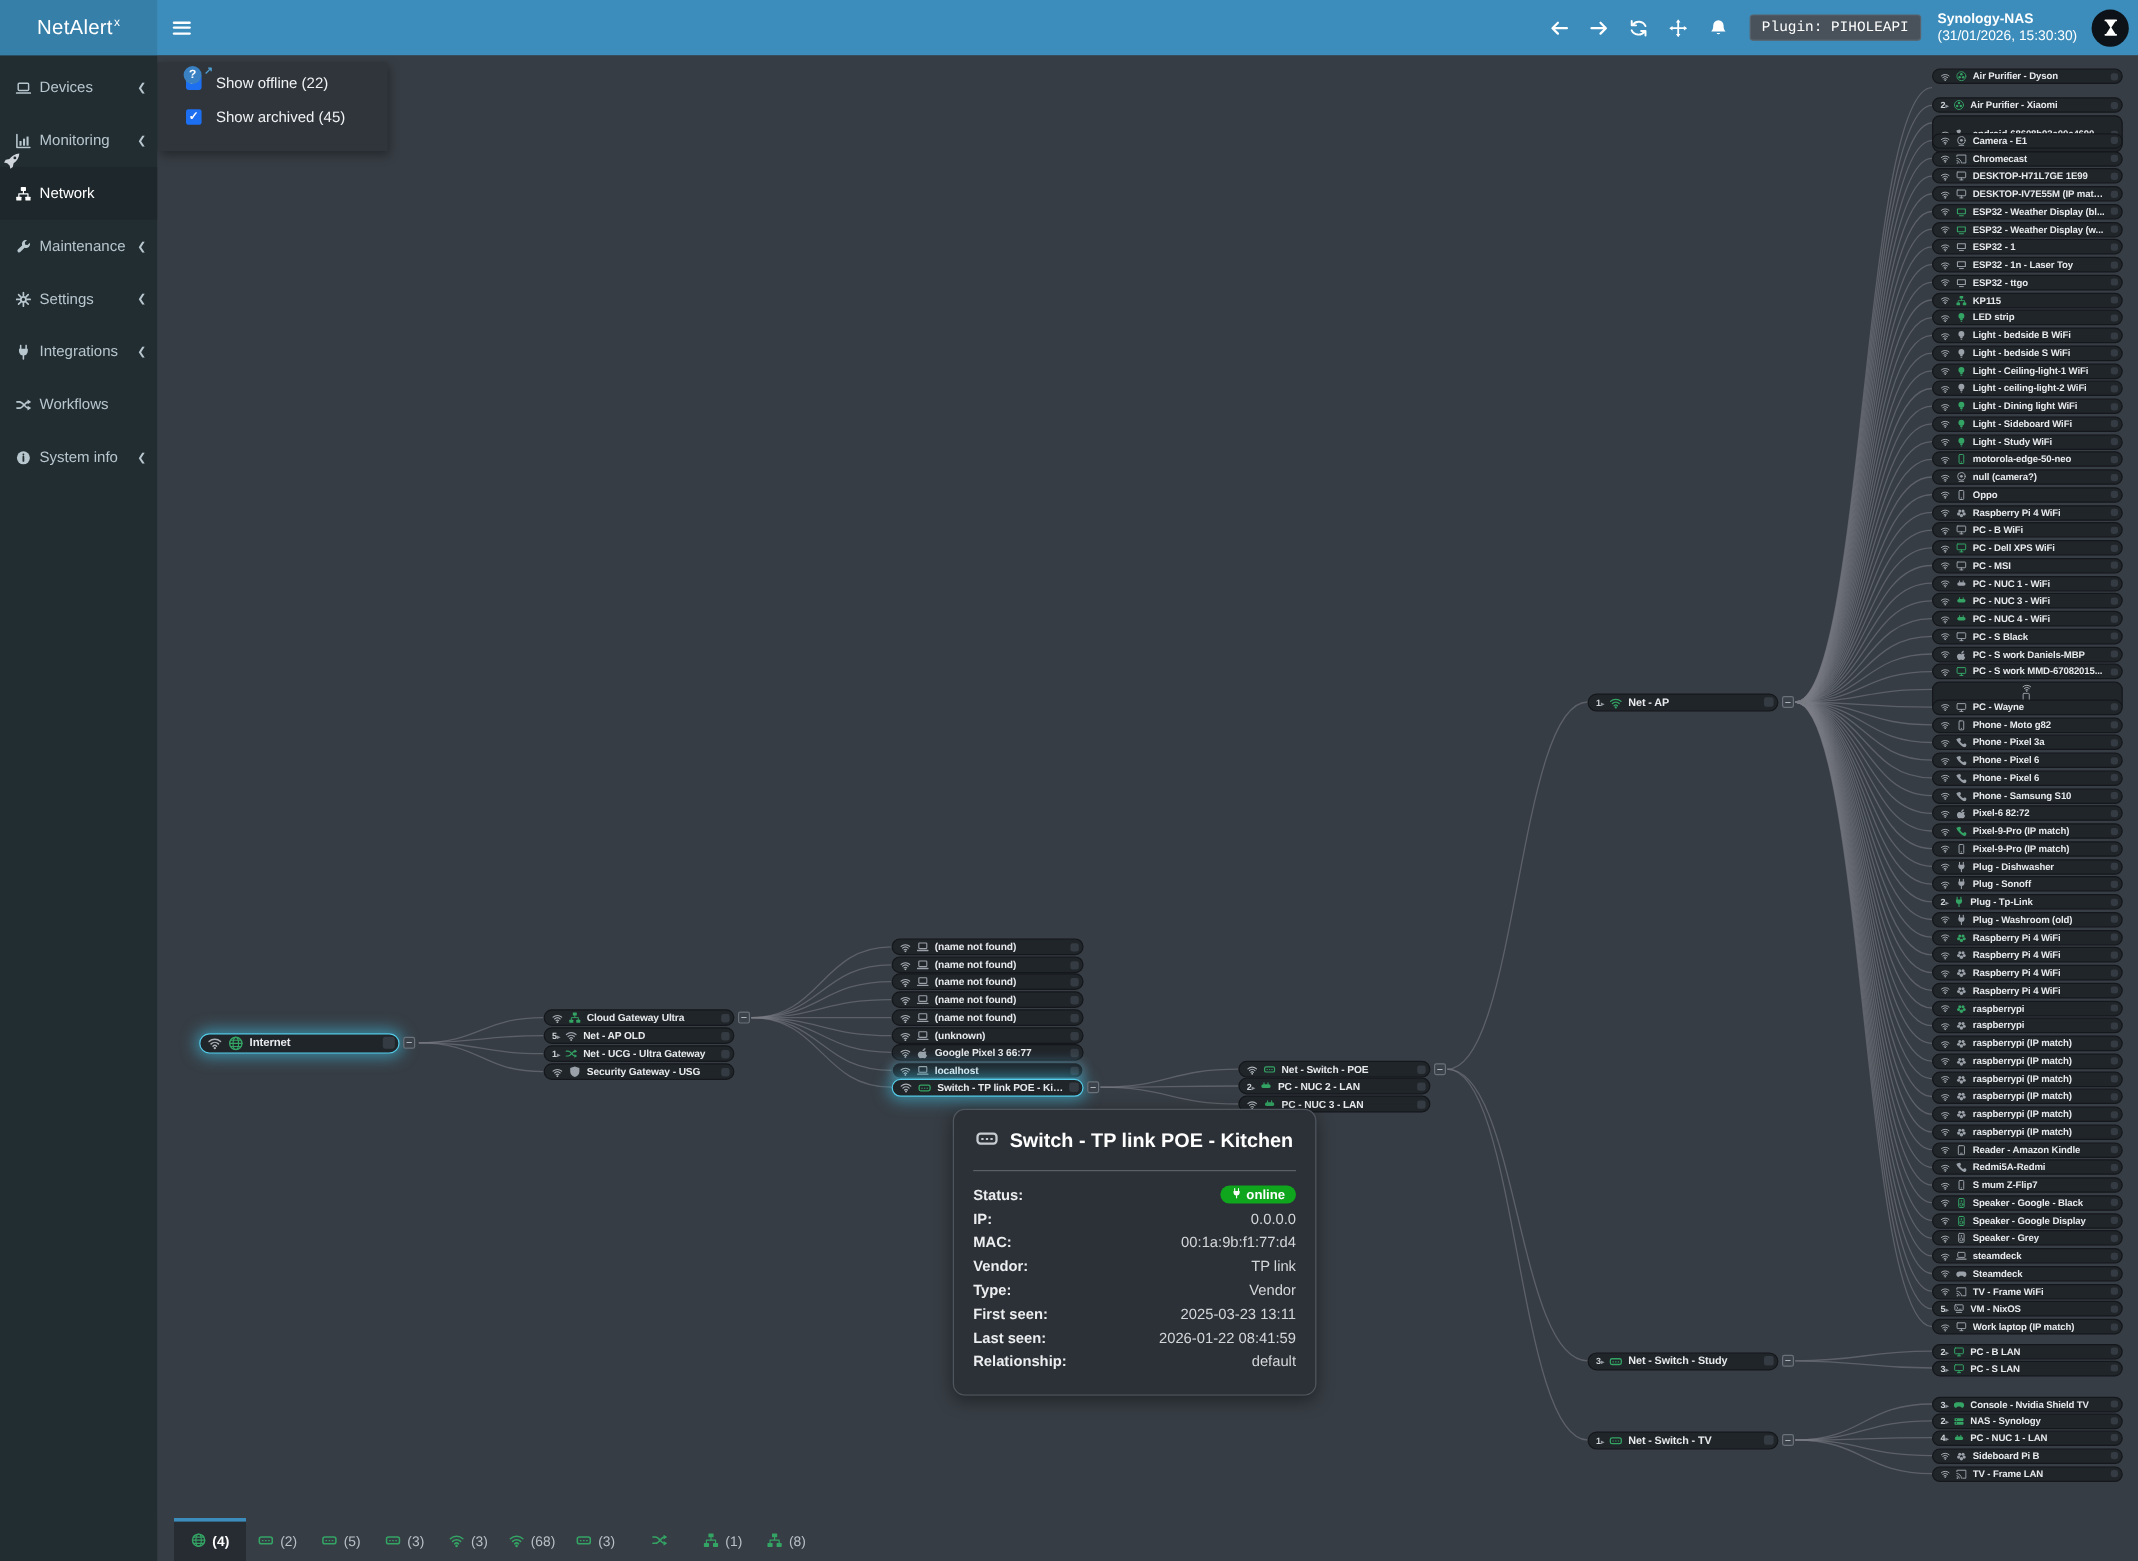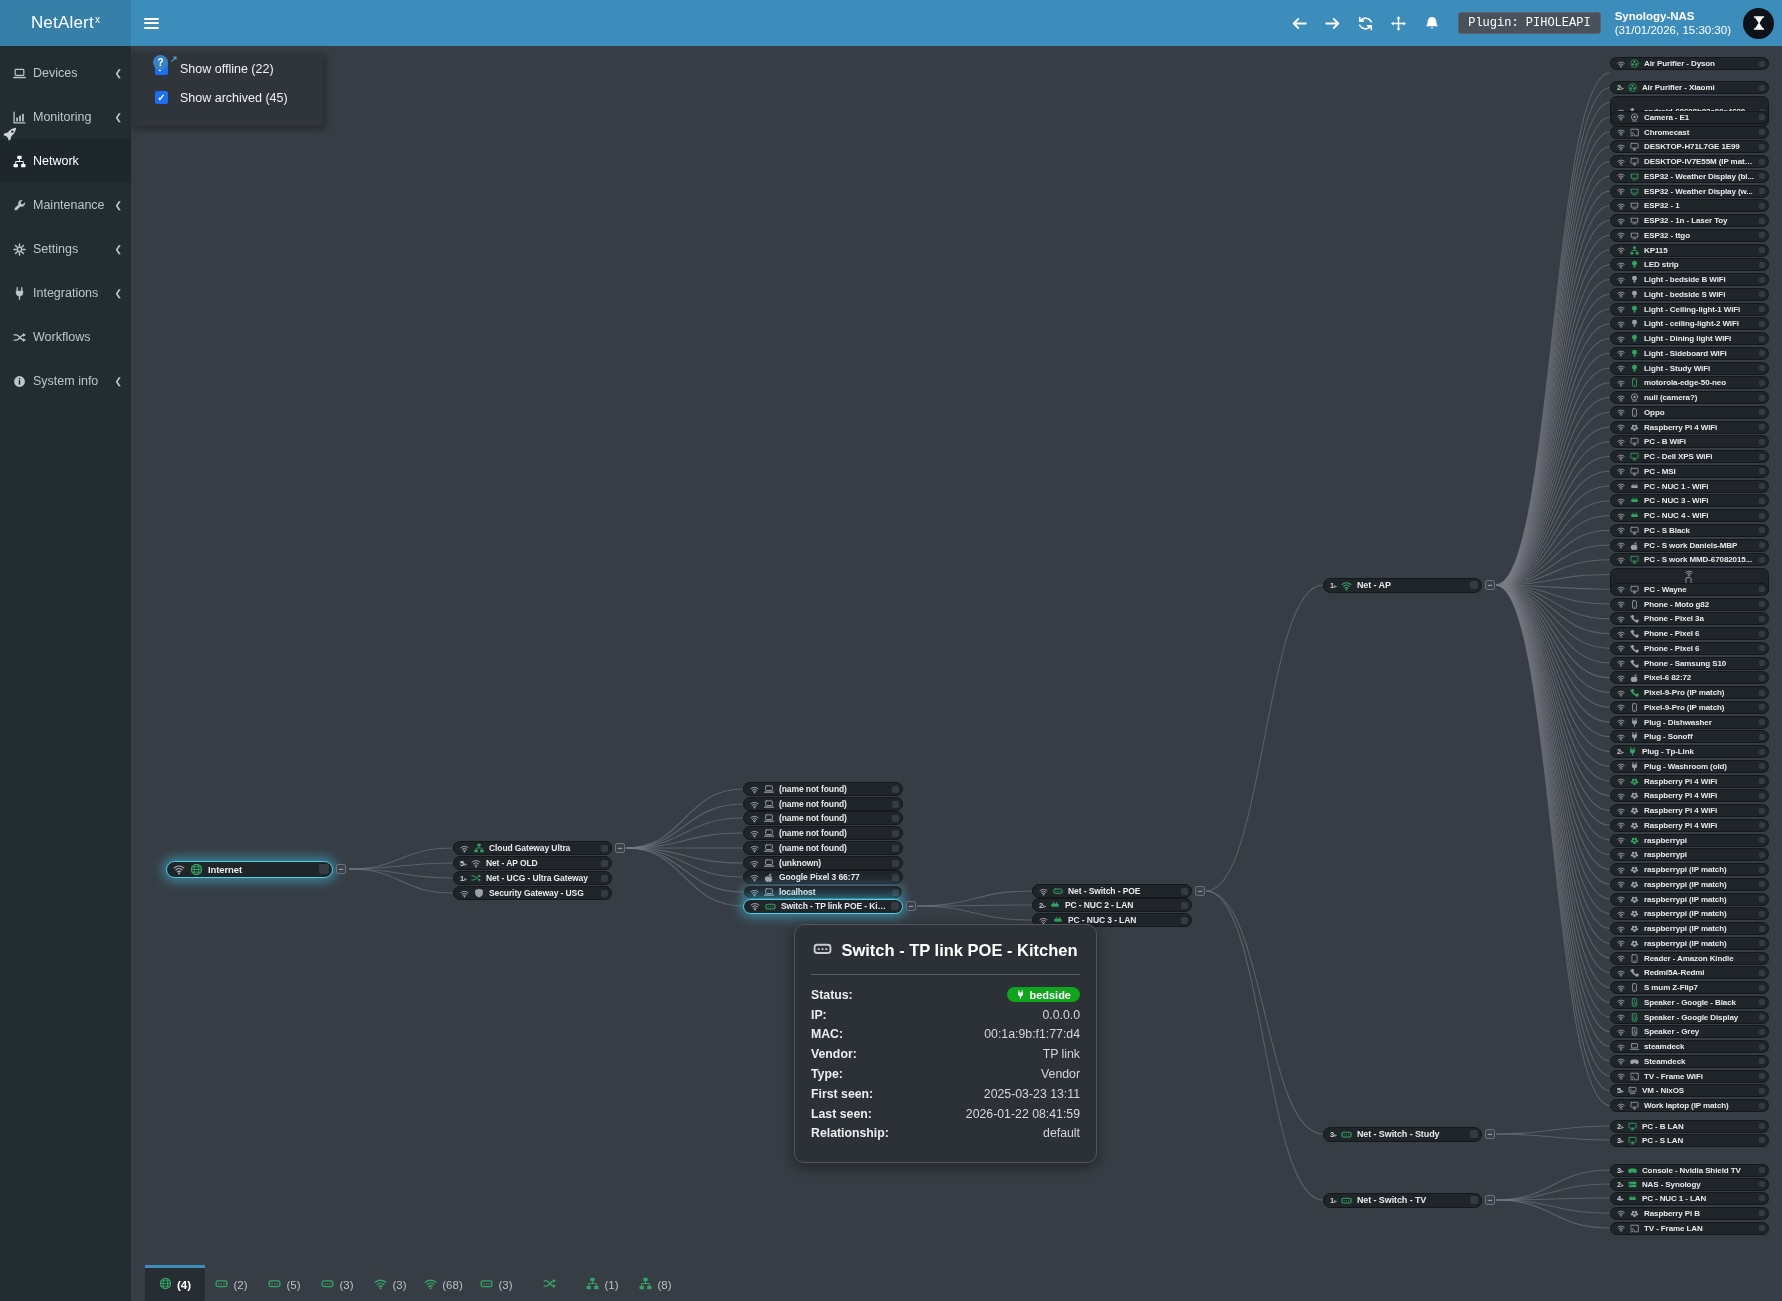--- a/index.html
+++ b/index.html
@@ -1879,21 +1879,21 @@
       </span>
       <span class="pic">
         <svg width="9" height="9" viewBox="0 0 12 12">
           <circle cx="4.2" cy="3.9" r="1.7" fill="#9aa1a8"></circle>
           <circle cx="7.8" cy="3.9" r="1.7" fill="#9aa1a8"></circle>
           <circle cx="2.9" cy="7" r="1.7" fill="#9aa1a8"></circle>
           <circle cx="9.1" cy="7" r="1.7" fill="#9aa1a8"></circle>
           <circle cx="6" cy="8.9" r="1.9" fill="#9aa1a8"></circle>
         </svg>
       </span>
-      <span class="lbl">Raspberry Pi B</span>
+      <span class="lbl">Sideboard Pi B</span>
       <span class="box" style="width: 6px; height: 6px;"></span>
     </div>
     <div class="pill" style="left: 1610px; top: 1221.5px; width: 159px; height: 13px; border-radius: 6.5px; font-size: 8px;">
       <span class="pic">
         <svg width="8" height="8" viewBox="0 0 12 12">
           <path d="M1.2 4.9a7 7 0 0 1 9.6 0" fill="none" stroke="#aab0b6" stroke-width="1.2" stroke-linecap="round" stroke-linejoin="round"></path>
           <path d="M2.9 6.9a4.5 4.5 0 0 1 6.2 0" fill="none" stroke="#aab0b6" stroke-width="1.2" stroke-linecap="round" stroke-linejoin="round"></path>
           <path d="M4.5 8.8a2.2 2.2 0 0 1 3 0" fill="none" stroke="#aab0b6" stroke-width="1.2" stroke-linecap="round" stroke-linejoin="round"></path>
           <circle cx="6" cy="10.4" r="1" fill="#aab0b6"></circle>
         </svg>
@@ -1920,21 +1920,21 @@
   </div>
   <hr class="tt-hr">
   <div class="tt-row">
     <span class="k">Status:</span>
     <span class="badge-online">
       <span id="badge-plug-ic"><svg width="9" height="9" viewBox="0 0 12 12">
             <path d="M3.9.7v2.7M8.1.7v2.7" fill="none" stroke="#ffffff" stroke-width="1.2" stroke-linecap="round" stroke-linejoin="round"></path>
             <path d="M2.6 3.4h6.8v1.7a3.4 3.4 0 0 1-6.8 0z" fill="#ffffff"></path>
             <path d="M6 8.5v2.7" fill="none" stroke="#ffffff" stroke-width="1.2" stroke-linecap="round" stroke-linejoin="round"></path>
           </svg></span>
-      <span>bedside</span>
+      <span>online</span>
     </span>
   </div>
   <div id="tt-rows">
       <div class="tt-row">
         <span class="k">IP:</span>
         <span class="v">0.0.0.0</span>
       </div>
       <div class="tt-row">
         <span class="k">MAC:</span>
         <span class="v">00:1a:9b:f1:77:d4</span>

